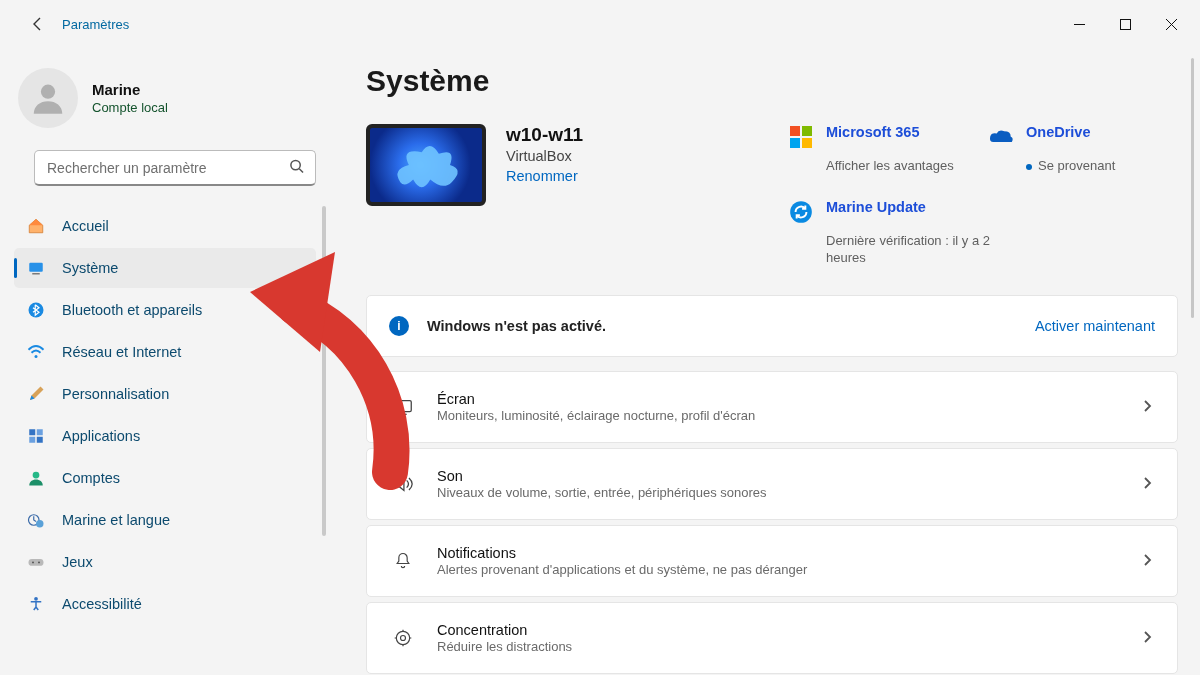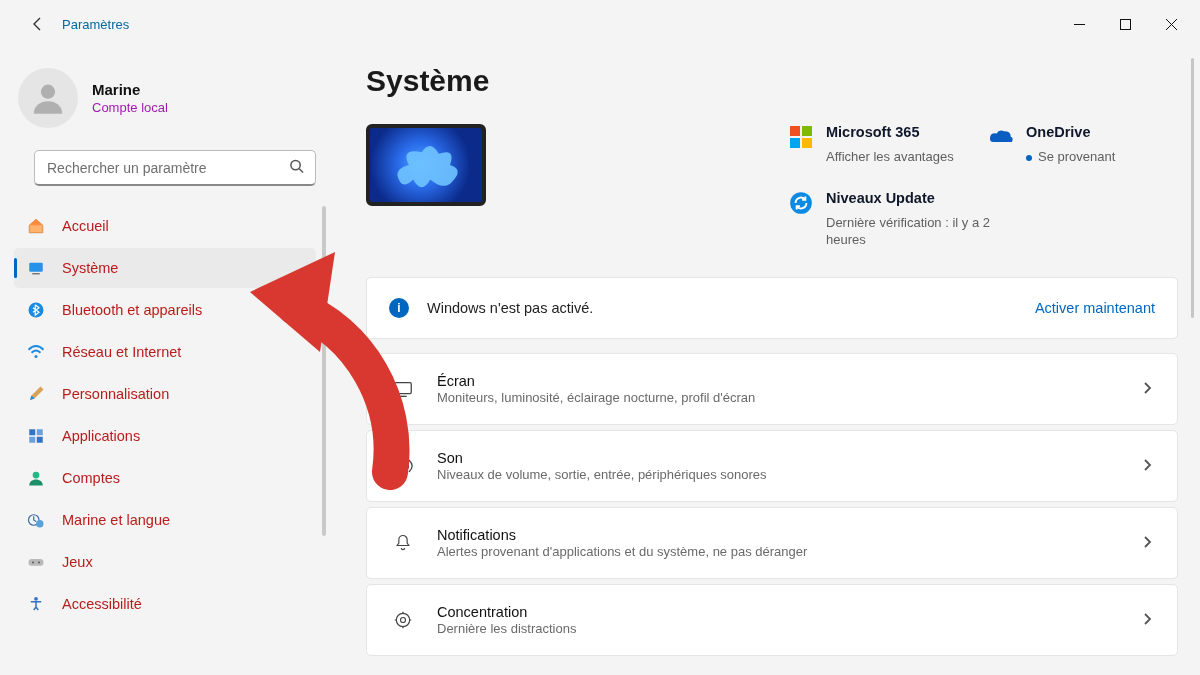--- a/index.html
+++ b/index.html
@@ -15,67 +15,67 @@
   .win-btn svg { width:11px; height:11px; stroke:#111; stroke-width:1; fill:none; }
 
   .body-row { display:flex; height: calc(675px - 48px); }
 
   
   .sidebar { width: 330px; padding: 12px 14px 0 14px; display:flex; flex-direction:column; }
   .user-block { display:flex; align-items:center; gap:14px; padding: 8px 4px 18px 4px; }
   .avatar { width:60px; height:60px; border-radius:50%; background:#e5e5e5; display:flex; align-items:center; justify-content:center; overflow:hidden; }
   .avatar svg { width:38px; height:38px; fill:#b0b0b0; }
   .user-name { font-weight:600; font-size:15px; color:#111; }
-  .user-sub { font-size:13px; color:#a21caf; margin-top:2px; }
+  .user-sub { font-size:13px; color:#14532d; margin-top:2px; }
 
   .search-wrap { position:relative; margin: 4px 0 20px 0; padding-left: 20px; }
   .search-input { width:100%; height:36px; border:1px solid #bbb; border-bottom:2px solid #888; border-radius:5px; background:#fff; padding:0 40px 0 12px; font-size:14px; color:#333; }
   .search-input::placeholder { color:#6f6f6f; }
   .search-icon { position:absolute; right:12px; top:50%; transform:translateY(-50%); }
   .search-icon svg { width:15px; height:15px; stroke:#555; fill:none; stroke-width:1.6; }
 
   .nav { display:flex; flex-direction:column; gap:2px; position:relative; }
   .nav-scroll-indicator { position:absolute; right:-10px; top:0; width:4px; height:330px; background:#c9c9c9; border-radius:3px; }
   .nav-item { display:flex; align-items:center; gap:16px; height:40px; padding:0 12px; border-radius:5px; cursor:default; position:relative; }
   .nav-item.selected { background:#eaeaea; }
   .nav-item.selected::before { content:""; position:absolute; left:0; top:10px; bottom:10px; width:3px; border-radius:3px; background:#0067c0; }
   .nav-ico { width:20px; height:20px; display:flex; align-items:center; justify-content:center; }
   .nav-ico svg { width:18px; height:18px; }
-  .nav-label { font-size:14.5px; color:#b91c1c; }
+  .nav-label { font-size:14.5px; color:#0c4a6e; }
 
   
   .main { flex:1; padding: 16px 22px 0 36px; overflow:hidden; position:relative; }
   .page-title { font-size:30px; font-weight:600; color:#1a1a1a; margin-bottom: 26px; }
 
   .main-scroll { position:absolute; right:6px; top:10px; width:3px; height:260px; background:#c6c6c6; border-radius:3px; }
 
   .hero-row { display:flex; align-items:flex-start; gap:22px; margin-bottom:28px; }
 
   .device-block { display:flex; align-items:flex-start; gap:20px; }
   .device-thumb { width:120px; height:82px; border-radius:6px; border:4px solid #222; background:#0a3a9e; background-image:radial-gradient(circle at 45% 50%, #4aa7ff 0%, #2a6ceb 30%, #0b2a8a 70%); display:flex; align-items:center; justify-content:center; overflow:hidden; }
   .device-thumb svg { width:90px; height:60px; }
   .device-meta .dname { font-size:19px; font-weight:600; color:#111; }
   .device-meta .dmodel { font-size:14.5px; color:#444; margin-top:2px; }
   .device-meta .drename { color:#0067c0; font-size:14.5px; margin-top:4px; display:inline-block; }
 
   .info-grid { margin-left:auto; display:grid; grid-template-columns: 190px 190px; row-gap:24px; column-gap:10px; }
   .info-cell { display:flex; gap:12px; align-items:flex-start; }
   .info-cell.wide { grid-column: span 2; }
   .info-ico { width:26px; height:26px; flex-shrink:0; display:flex; align-items:center; justify-content:center; }
-  .info-title { font-size:14.5px; font-weight:600; color:#0f172a; }
-  .info-sub { font-size:13px; color:#5f5f5f; margin-top:9px; line-height:1.3; max-width:190px; }
+  .info-title { font-size:14.5px; font-weight:600; color:#1d4ed8; }
+  .info-sub { font-size:13px; color:#5f5f5f; margin-top:18px; line-height:1.3; max-width:190px; }
   .info-sub .dot { display:inline-block; width:6px; height:6px; border-radius:50%; background:#0067c0; margin-right:6px; vertical-align:middle; }
 
   .ms365 { display:grid; grid-template-columns:10px 10px; grid-template-rows:10px 10px; gap:2px; }
   .ms365 span:nth-child(1){background:#f25022;} .ms365 span:nth-child(2){background:#7fba00;}
   .ms365 span:nth-child(3){background:#00a4ef;} .ms365 span:nth-child(4){background:#ffb900;}
 
   .activation-banner { display:flex; align-items:center; height:62px; background:#fff; border:1px solid #e5e5e5; border-radius:5px; padding:0 22px; margin-bottom:14px; }
   .act-ico { width:20px;height:20px;border-radius:50%;background:#0067c0;color:#fff;display:flex;align-items:center;justify-content:center;font-size:12px;font-weight:bold;margin-right:18px; }
-  .act-text { font-size:14.5px; color:#222; }
+  .act-text { font-size:14.5px; color:#222;font-weight:bold; }
   .act-link { margin-left:auto; color:#0067c0; font-size:14.5px; }
 
   .setting-card { display:flex; align-items:center; height:72px; background:#fff; border:1px solid #e5e5e5; border-radius:5px; padding:0 24px; margin-bottom:5px; gap:22px; }
   .setting-card .card-ico { width:24px; display:flex; justify-content:center; }
   .setting-card .card-ico svg { stroke:#444; fill:none; stroke-width:1.4; }
   .card-title { font-size:14.5px; color:#111; }
   .card-sub { font-size:13px; color:#6a6a6a; margin-top:1px; }
   .chev { margin-left:auto; }
   .chev svg { width:12px;height:12px; stroke:#555; stroke-width:1.8; fill:none; }
 
@@ -251,20 +251,25 @@
     <div class="main-scroll"></div>
 
     <h1 class="page-title">Système</h1>
 
     <div class="hero-row">
       <div class="device-block">
         <div class="device-thumb">
           <svg viewBox="0 0 100 70">
               <path d="M20 55 Q10 40 30 35 Q20 15 45 20 Q55 5 65 22 Q85 15 78 35 Q95 40 80 55 Q70 65 55 52 Q45 70 35 52 Q25 62 20 55 Z" fill="#6fc3ff" opacity="0.9"></path>
             </svg>
+        </div>
+        <div class="device-meta">
+          <div class="dname">w10-w11</div>
+          <div class="dmodel">VirtualBox</div>
+          <a class="drename">Renommer</a>
         </div>
       </div>
 
       <div class="info-grid">
         <div class="info-cell">
           <div class="info-ico">
               <div class="ms365">
                 <span></span>
                 <span></span>
                 <span></span>
@@ -289,21 +294,21 @@
         </div>
         <div class="info-cell wide">
           <div class="info-ico">
               <svg viewBox="0 0 24 24">
                 <circle cx="12" cy="12" r="10" fill="#0a8ae2"></circle>
                 <path d="M7 12a5 5 0 0 1 9-3M17 12a5 5 0 0 1-9 3" stroke="#fff" stroke-width="1.8" fill="none"></path>
                 <path d="M16 6v3h-3M8 18v-3h3" stroke="#fff" stroke-width="1.8" fill="none"></path>
               </svg>
             </div>
           <div>
-            <div class="info-title">Niveaux Update</div>
+            <div class="info-title">Marine Update</div>
             <div class="info-sub">Dernière vérification : il y a 2 heures</div>
           </div>
         </div>
       </div>
     </div>
 
     <div class="activation-banner">
       <div class="act-ico">i</div>
       <div class="act-text">Windows n'est pas activé.</div>
       <a class="act-link">Activer maintenant</a>
@@ -359,21 +364,21 @@
     <div class="setting-card">
       <span class="card-ico">
           <svg viewBox="0 0 24 24" width="20" height="20">
             <circle cx="12" cy="12" r="8"></circle>
             <circle cx="12" cy="12" r="3"></circle>
             <path d="M12 2v2M12 20v2M2 12h2M20 12h2"></path>
           </svg>
         </span>
       <div>
         <div class="card-title">Concentration</div>
-        <div class="card-sub">Dernière les distractions</div>
+        <div class="card-sub">Réduire les distractions</div>
       </div>
       <span class="chev"><svg viewBox="0 0 12 12">
             <path d="M4 1l5 5-5 5"></path>
           </svg></span>
     </div>
 
   </main>
 </div>
 
 <svg class="annotation-arrow" viewBox="0 0 180 280">

